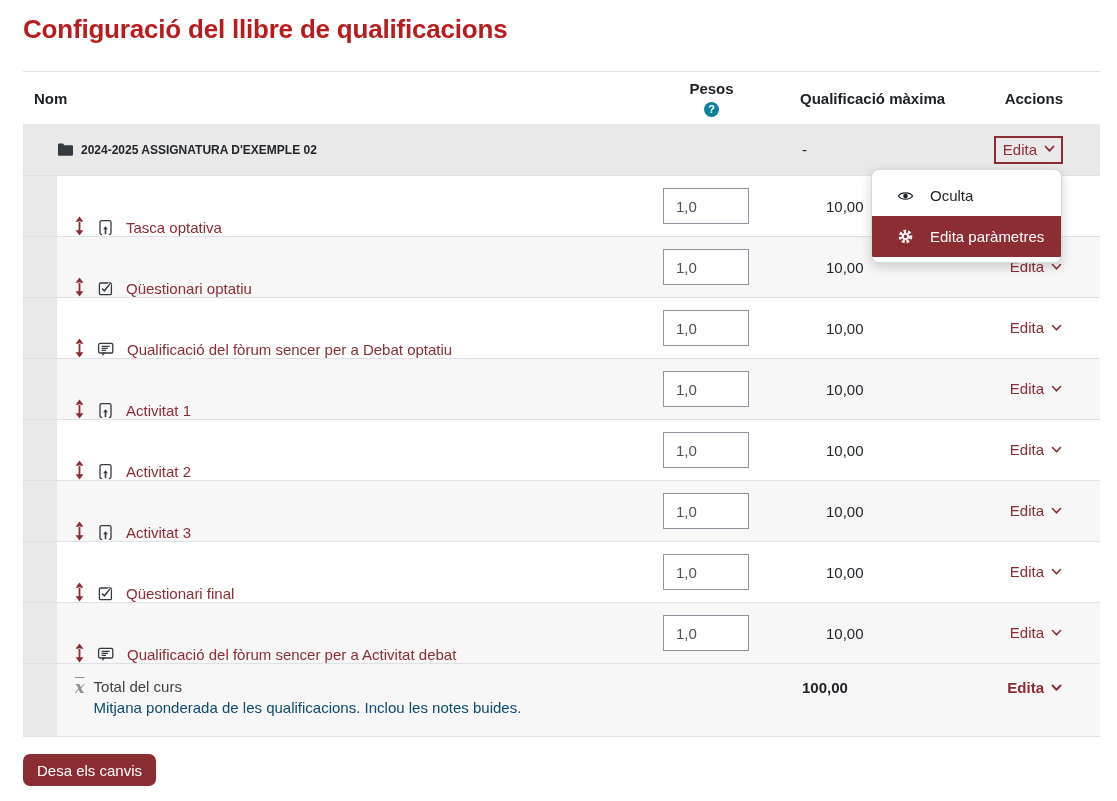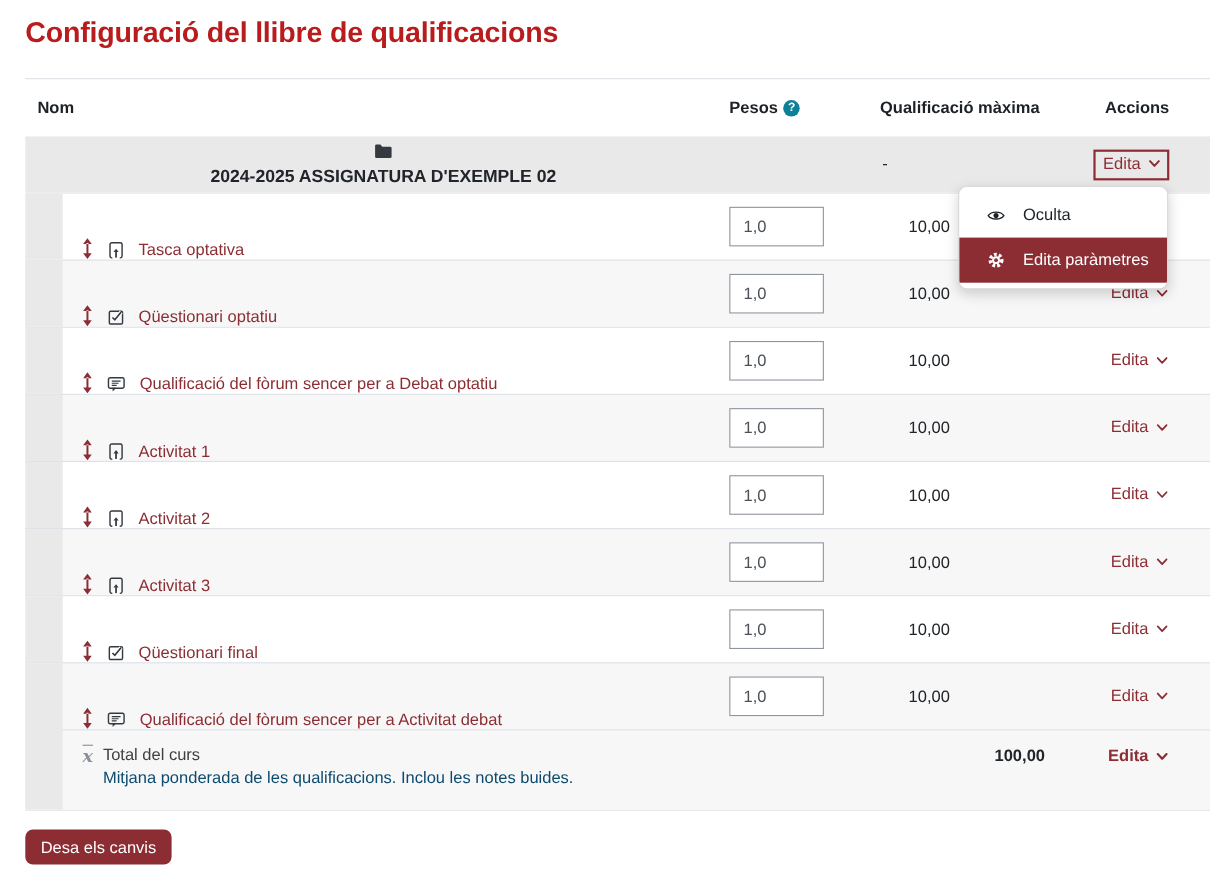--- a/index.html
+++ b/index.html
@@ -8,28 +8,28 @@
 
   h1.page-title{margin:14px 0 0 23px;font-size:26px;font-weight:700;color:#b91c1c;letter-spacing:-0.2px;}
 
   .gradebook{margin:26px 17px 0 23px;width:1077px;border-top:1px solid #dee2e6;border-bottom:1px solid #dee2e6;}
 
   .grid-row{display:grid;grid-template-columns:617px 120px 190px 150px;align-items:center;}
 
   
   .head-row{height:52px;font-weight:700;font-size:15px;color:#1d2125;}
   .head-name{padding-left:11px;}
-  .head-weights{display:flex;align-items:center;gap:5px;padding-left:23px;}
+  .head-weights{display:flex;align-items:center;gap:5px;padding-left:23px;flex-direction:column;}
   .help-badge{width:15px;height:15px;border-radius:50%;background:#0e7f99;color:#fff;font-size:11px;font-weight:700;display:inline-flex;align-items:center;justify-content:center;line-height:1;cursor:pointer;}
   .head-grade{padding-left:40px;white-space:nowrap;}
   .head-actions{text-align:right;padding-right:37px;}
 
   
   .category-row{height:51px;background:#e9e9e9;}
-  .cat-name{display:flex;align-items:center;gap:7px;padding-left:34px;font-weight:700;font-size:16px;color:#212529;flex-direction:column;}
+  .cat-name{display:flex;align-items:center;gap:7px;padding-left:34px;font-weight:700;font-size:12px;color:#212529;}
   .cat-grade{padding-left:42px;font-size:15px;font-weight:400;}
   .cat-actions{text-align:right;padding-right:37px;}
 
   
   .item-row{height:60px;background:#fff;border-top:1px solid #dee2e6;}
   .item-row.alt{background:#f7f7f8;}
   .name-cell{display:flex;align-items:flex-end;height:100%;}
   .indent{width:34px;height:100%;background:#e9e9e9;flex:0 0 34px;}
   .move-handle{margin-left:17px;display:inline-flex;cursor:grab;}
   .type-ico{margin-left:12px;display:inline-flex;}
@@ -39,21 +39,21 @@
   .actions-cell{text-align:right;padding-right:38px;}
   .edit-link{display:inline-flex;align-items:center;gap:7px;color:#8b2d33;font-size:15px;text-decoration:none;cursor:pointer;white-space:nowrap;}
 
   
   .total-row{background:#f7f7f8;border-top:1px solid #dee2e6;align-items:start;height:72px;}
   .total-name{display:flex;align-items:flex-start;height:100%;}
   .xbar{margin-left:18px;margin-top:16px;font-family:"DejaVu Serif","Liberation Serif",serif;font-style:italic;font-weight:600;font-size:16px;color:#8a9097;text-decoration:overline;line-height:1;}
   .total-texts{margin-left:9px;padding-top:14px;}
   .total-title{font-weight:400;font-size:15px;color:#404040;}
   .total-desc{margin-top:4px;font-size:15px;color:#0c4a6e;}
-  .total-grade{padding-left:42px;padding-top:15px;font-weight:700;font-size:15px;text-align:right;}
+  .total-grade{padding-left:42px;padding-top:15px;font-weight:700;font-size:15px;}
   .total-actions{text-align:right;padding-right:38px;padding-top:15px;}
   .edit-link.bold{font-weight:700;}
 
   
   .edit-trigger{display:inline-flex;align-items:center;gap:7px;color:#8b2d33;font-size:15px;border:2px solid #8b2d33;padding:3px 6px 4px 7px;cursor:pointer;background:transparent;}
 
   
   .dropdown-menu{position:absolute;left:871px;top:169px;width:189px;background:#fff;border:1px solid #d9d9d9;border-radius:8px;box-shadow:0 4px 12px rgba(0,0,0,.18);padding:5px 0;z-index:10;overflow:hidden;}
   .dropdown-item{display:flex;align-items:center;height:41px;padding-left:25px;gap:16px;font-size:15px;cursor:pointer;}
   .dropdown-item.active{background:#8b2d33;color:#fff;}

